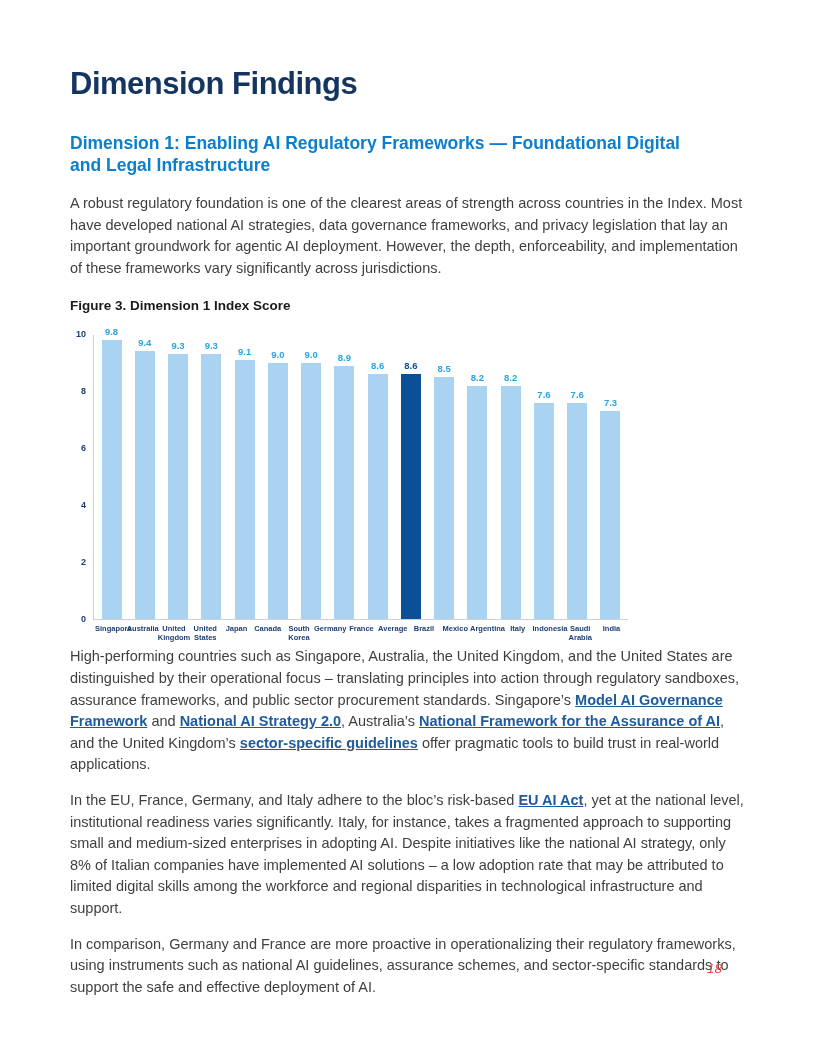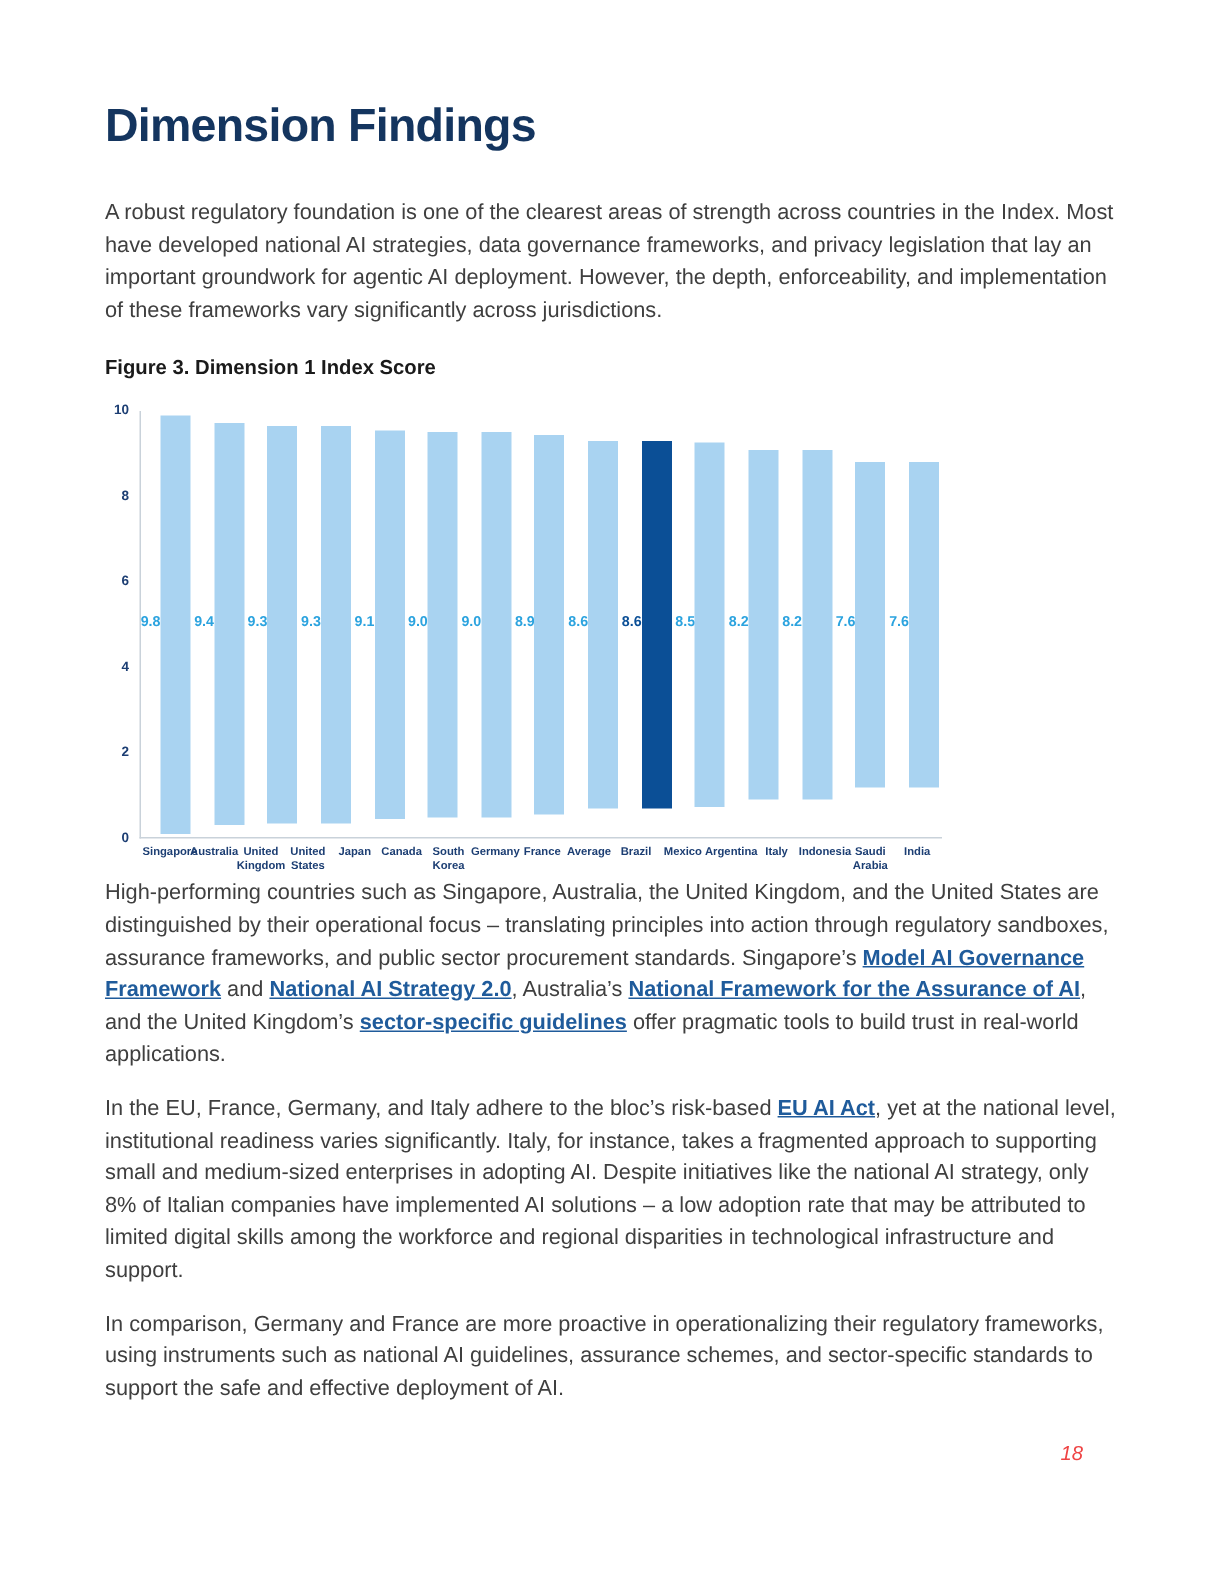--- a/index.html
+++ b/index.html
@@ -10,36 +10,37 @@
   .section-heading{color:#0B7FCD;font-size:17.5px;line-height:22px;font-weight:bold;margin:0 0 17px 0;max-width:625px;}
   .body-p{color:#3F3F3F;font-size:14.5px;line-height:21.6px;margin:0 0 14px 0;max-width:676px;}
   .body-p a{color:#1F5B9B;font-weight:bold;text-decoration:underline;cursor:pointer;}
   .figcap{font-weight:bold;font-size:13.5px;color:#1A1A1A;margin:19px 0 22px 0;}
 
   
   .chartwrap{position:relative;padding-left:23px;width:558px;}
   .plot{width:535px;height:285px;margin-top:14px;border-left:1px solid #C9D2DA;border-bottom:1px solid #C9D2DA;
         display:flex;justify-content:space-between;align-items:flex-end;padding:0 2px;box-sizing:border-box;}
   .ytick{position:absolute;left:0;width:16px;text-align:right;font-size:9px;font-weight:bold;color:#1C3E73;line-height:10px;}
-  .col{width:31px;height:100%;display:flex;flex-direction:row;align-items:center;justify-content:flex-end;text-align:right;}
+  .col{width:31px;height:100%;display:flex;flex-direction:column;align-items:center;justify-content:flex-end;text-align:right;}
   .val{font-size:9.5px;font-weight:bold;margin-bottom:3px;flex-shrink:0;}
   .bar{width:20px;flex-shrink:0;}
   .xlabels{display:flex;justify-content:space-between;width:535px;margin-left:24px;padding:0 2px;box-sizing:border-box;min-height:26px;}
   .xlab{width:33px;margin:0 -1px;text-align:center;font-size:7.5px;line-height:8.5px;font-weight:bold;color:#1C3E73;padding-top:5px;}
 
   .source{font-style:italic;color:#4A4A4A;font-size:13px;margin:10px 0 24px 0;}
   .pagenum{position:absolute;top:961px;right:94px;font-style:italic;color:#ef4444;font-size:13.5px;}
 </style>
 </head>
 <body>
 
 <div class="page">
 
   <h1 class="title">Dimension Findings</h1>
 
+  <h2 class="section-heading">Dimension 1: Enabling AI Regulatory Frameworks — Foundational Digital and Legal Infrastructure</h2>
 
   <p class="body-p">A robust regulatory foundation is one of the clearest areas of strength across countries in the Index. Most have developed national AI strategies, data governance frameworks, and privacy legislation that lay an important groundwork for agentic AI deployment. However, the depth, enforceability, and implementation of these frameworks vary significantly across jurisdictions.</p>
 
   <div class="figcap">Figure 3. Dimension 1 Index Score</div>
 
   <div class="chartwrap">
     <div class="plot">
         <div class="col">
           <div class="val" style="color: rgb(43, 163, 223);">9.8</div>
           <div class="bar" style="height: 279.3px; background: rgb(169, 211, 241);"></div>
@@ -93,20 +94,24 @@
           <div class="bar" style="height: 233.7px; background: rgb(169, 211, 241);"></div>
         </div>
         <div class="col">
           <div class="val" style="color: rgb(43, 163, 223);">7.6</div>
           <div class="bar" style="height: 216.6px; background: rgb(169, 211, 241);"></div>
         </div>
         <div class="col">
           <div class="val" style="color: rgb(43, 163, 223);">7.6</div>
           <div class="bar" style="height: 216.6px; background: rgb(169, 211, 241);"></div>
         </div>
+        <div class="col">
+          <div class="val" style="color: rgb(43, 163, 223);">7.3</div>
+          <div class="bar" style="height: 208.05px; background: rgb(169, 211, 241);"></div>
+        </div>
       </div>
   <div class="ytick" style="bottom: -4px;">0</div>
       <div class="ytick" style="bottom: 53px;">2</div>
       <div class="ytick" style="bottom: 110px;">4</div>
       <div class="ytick" style="bottom: 167px;">6</div>
       <div class="ytick" style="bottom: 224px;">8</div>
       <div class="ytick" style="bottom: 281px;">10</div>
     </div>
   <div class="xlabels">
       <div class="xlab">Singapore</div>

